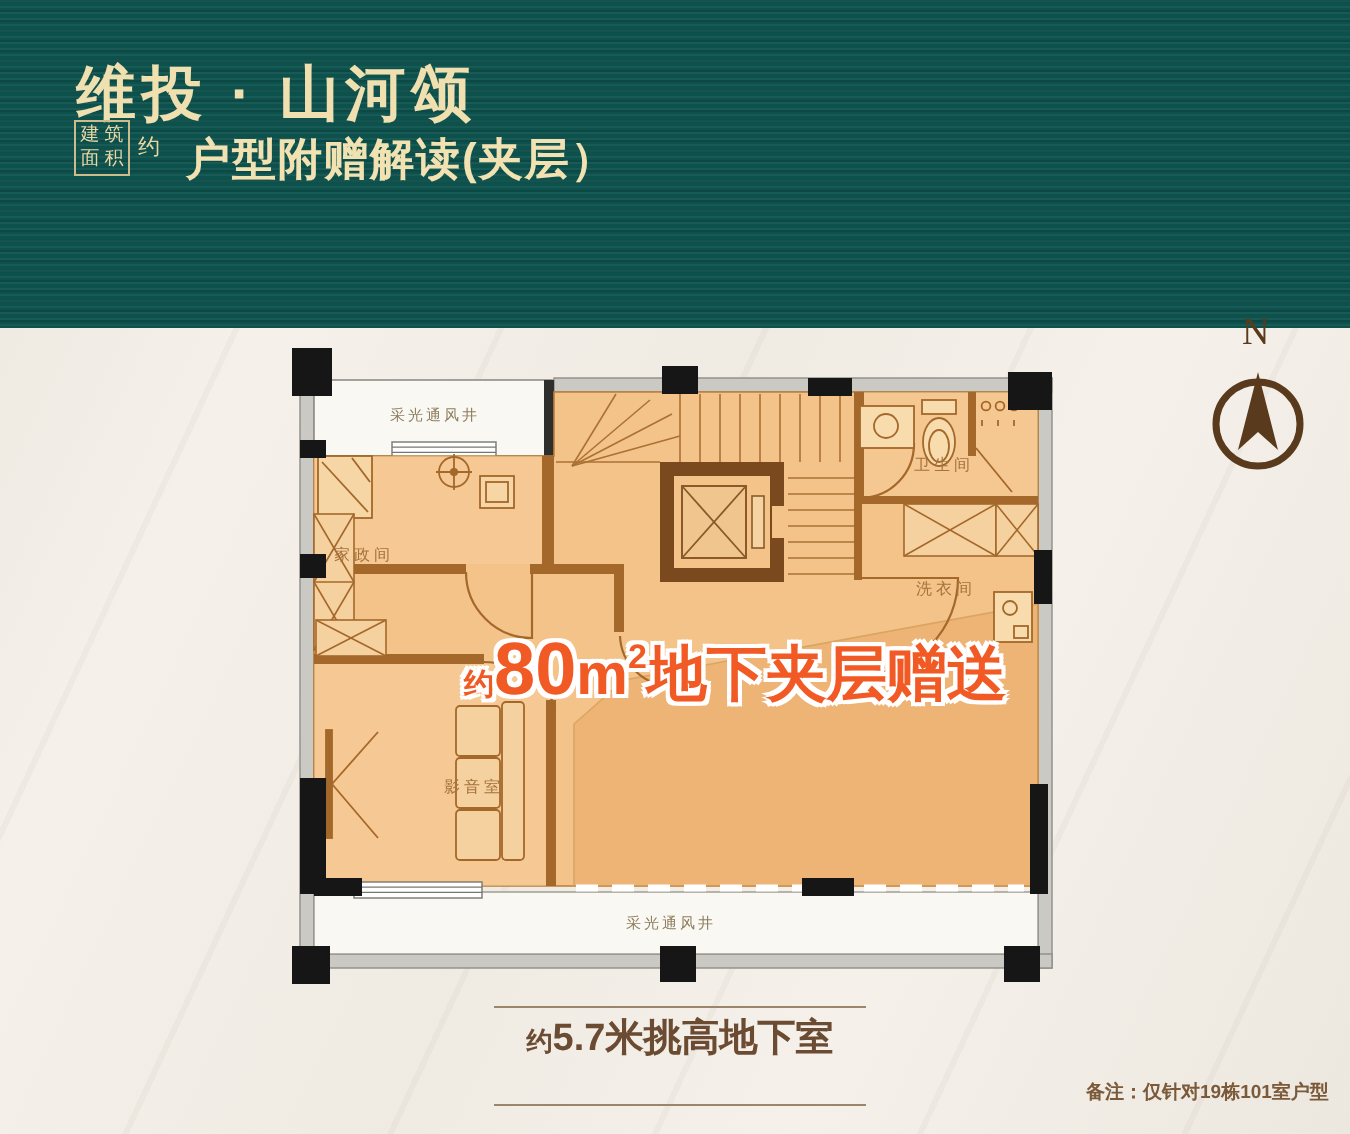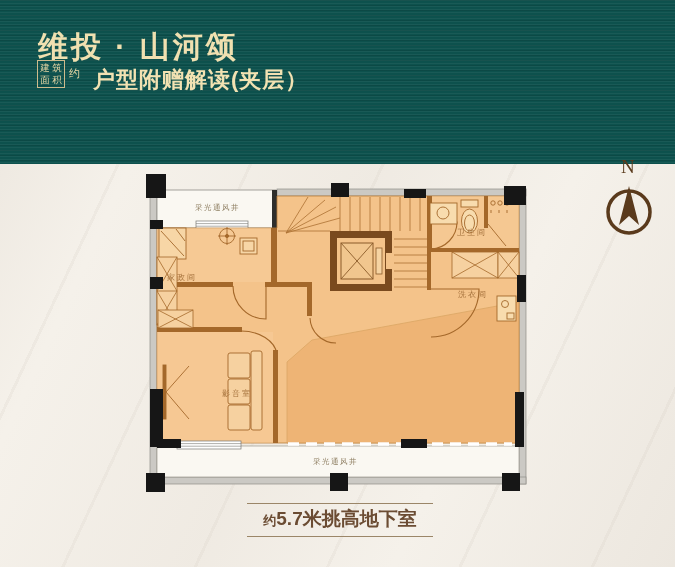--- a/index.html
+++ b/index.html
@@ -71,21 +71,21 @@
   }
   .promo .p-approx{font-size:15px;}
   .promo .p-number{font-size:37px;}
   .promo .p-unit{font-size:29px;}
   .promo .p-sup{font-size:17px;position:relative;top:-13px;}
   .promo .p-suffix{font-size:30px;letter-spacing:0px;}
   
   .height-label{
     position:absolute;left:247px;top:503px;width:186px;
     border-top:1.5px solid #9b8668;border-bottom:1.5px solid #9b8668;
-    text-align:center;padding:2px 0 4px 0;
+    text-align:center;padding:2px 0 20px 0;
     color:#6b4c33;font-weight:700;font-size:19px;white-space:nowrap;
   }
   .height-label .h-approx{font-size:13px;}
   .note{
     position:absolute;left:543px;top:540px;
     font-size:9.5px;font-weight:600;color:#7b5a3a;white-space:nowrap;
   }
 </style>
 </head>
 <body>
@@ -299,18 +299,22 @@
   </svg>
 
   <div class="well-label" style="left:195px;top:203px;">采光通风井</div>
   <div class="well-label" style="left:313px;top:457px;">采光通风井</div>
 
   <div class="room-label" style="left:167px;top:272px;">家政间</div>
   <div class="room-label" style="left:457px;top:227px;">卫生间</div>
   <div class="room-label" style="left:458px;top:289px;">洗衣间</div>
   <div class="room-label" style="left:178px;top:388px;margin-left:44px;">影音室</div>
 
+  <div class="promo">
+    <span class="p-approx">约</span><span class="p-number">80</span><span class="p-unit">m</span><span class="p-sup">2</span><span class="p-suffix">地下夹层赠送</span>
+  </div>
 
   <div class="height-label">
     <span class="h-approx">约</span><span>5.7米挑高地下室</span>
   </div>
+  <div class="note">备注：仅针对19栋101室户型</div>
 
 </div>
 
 </body></html>

